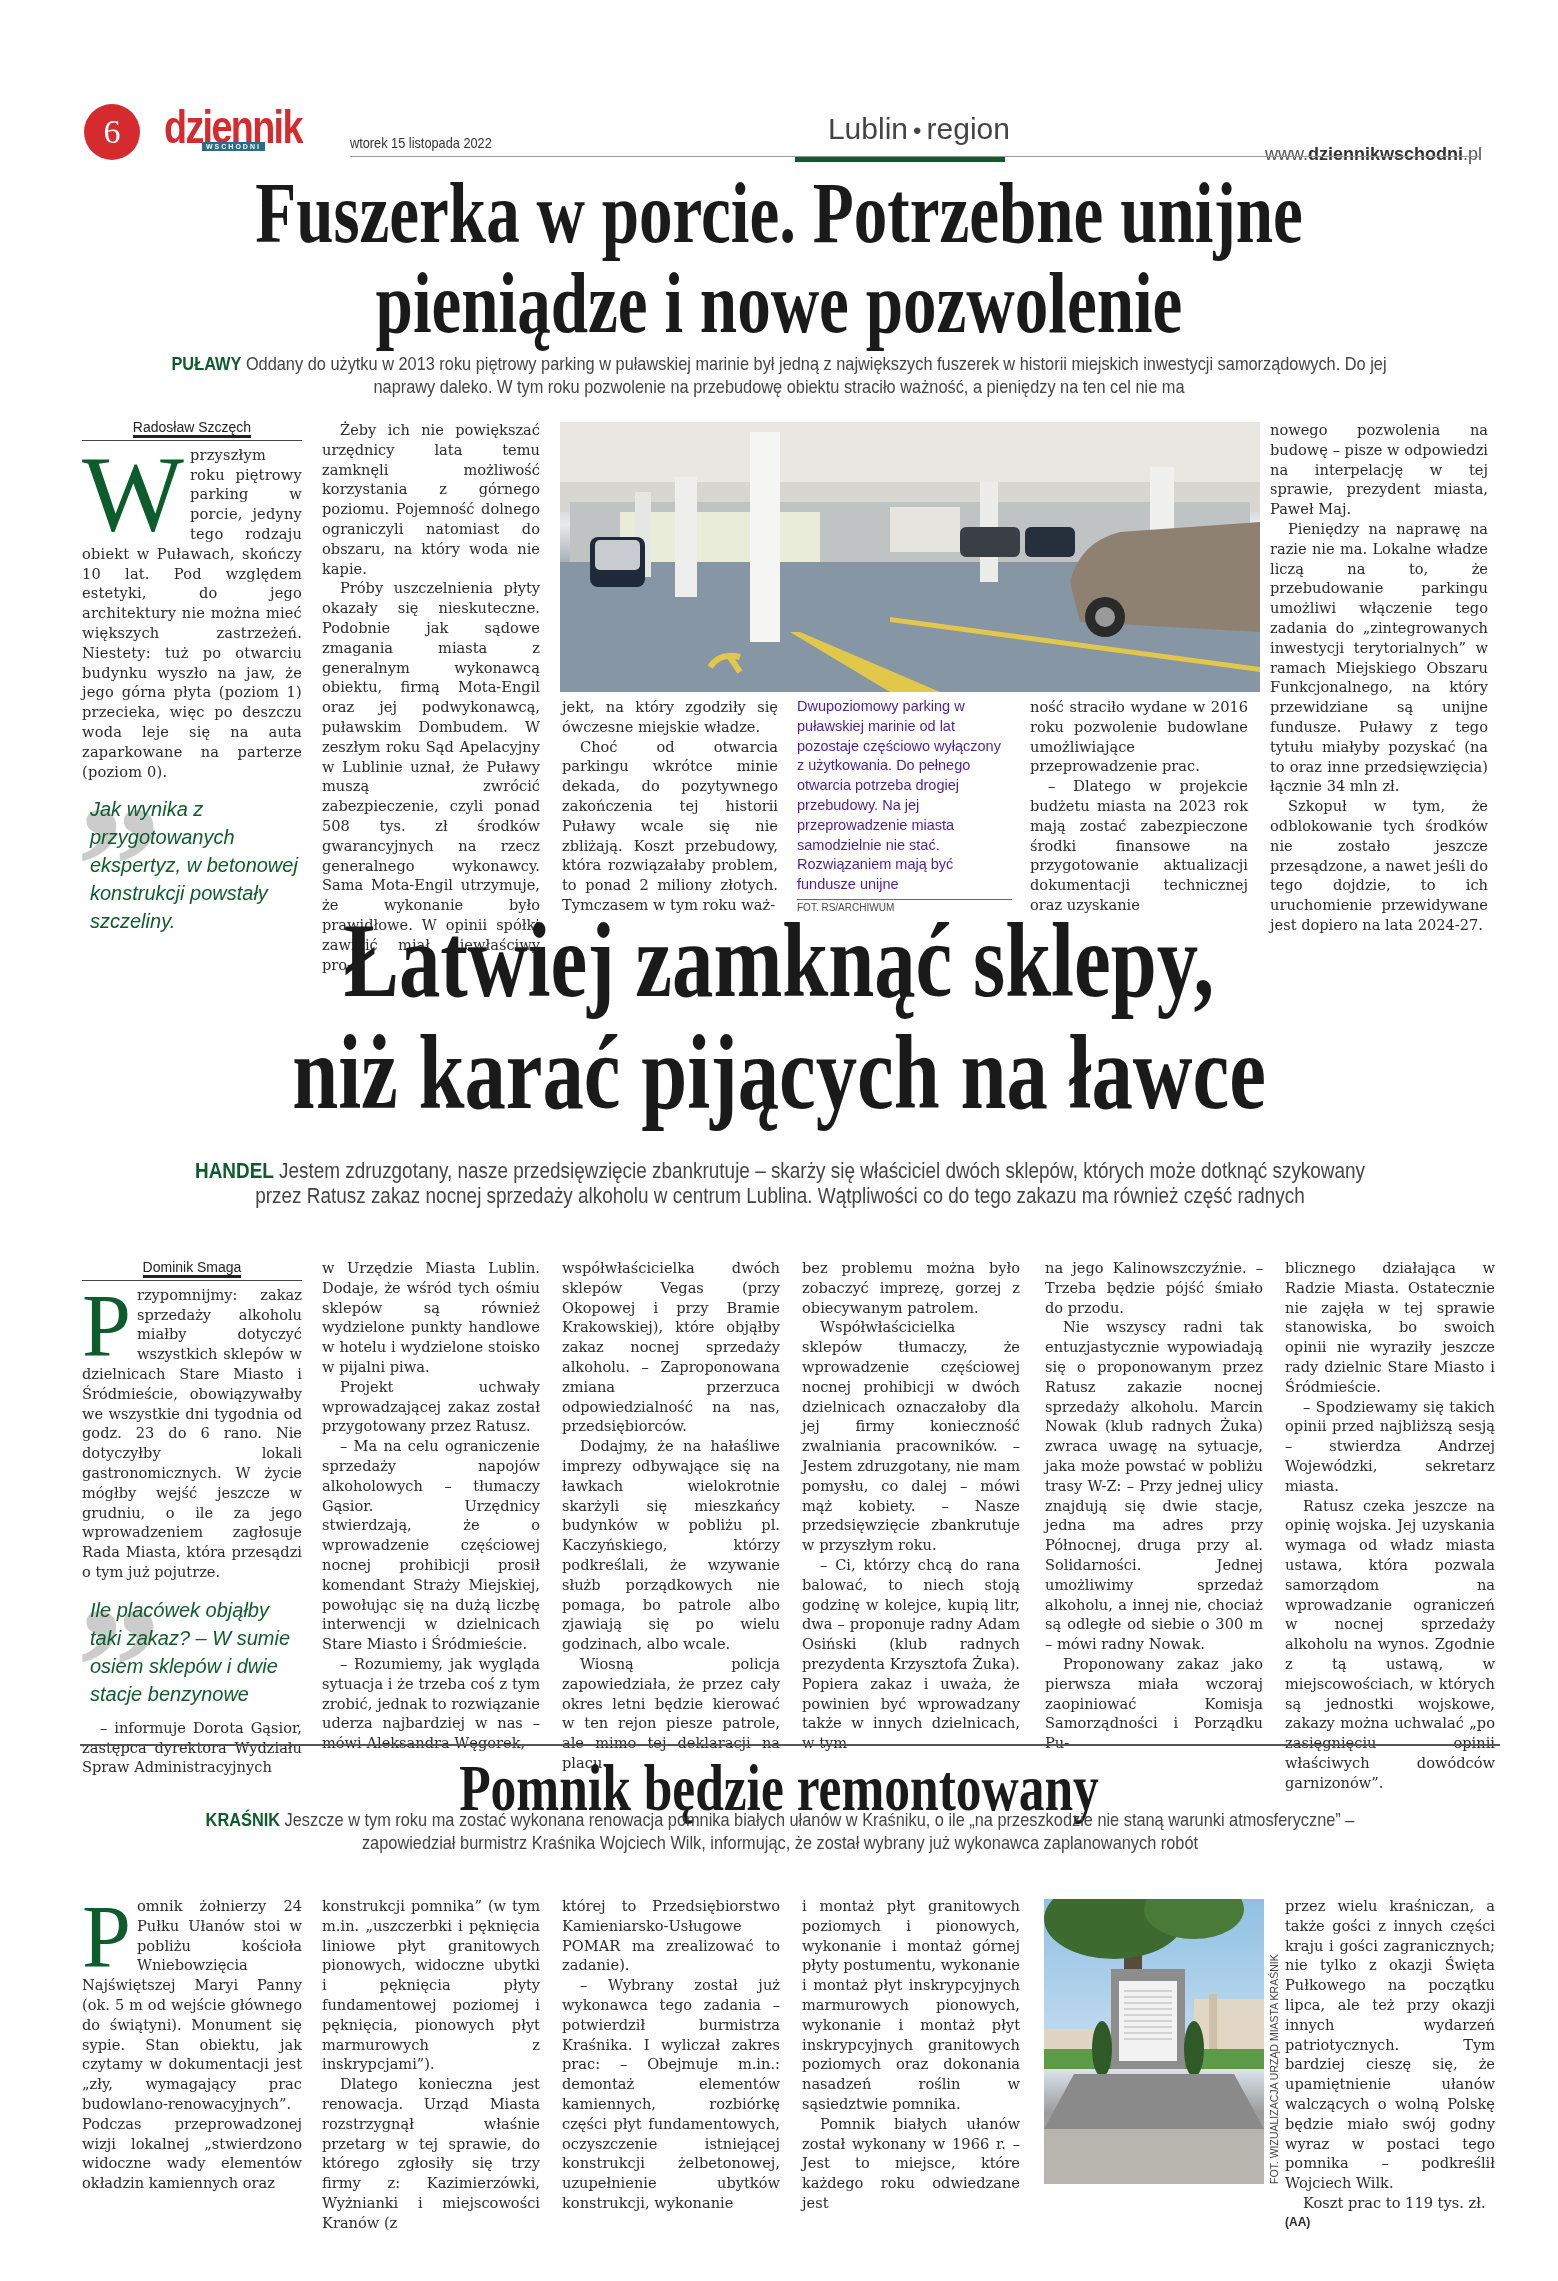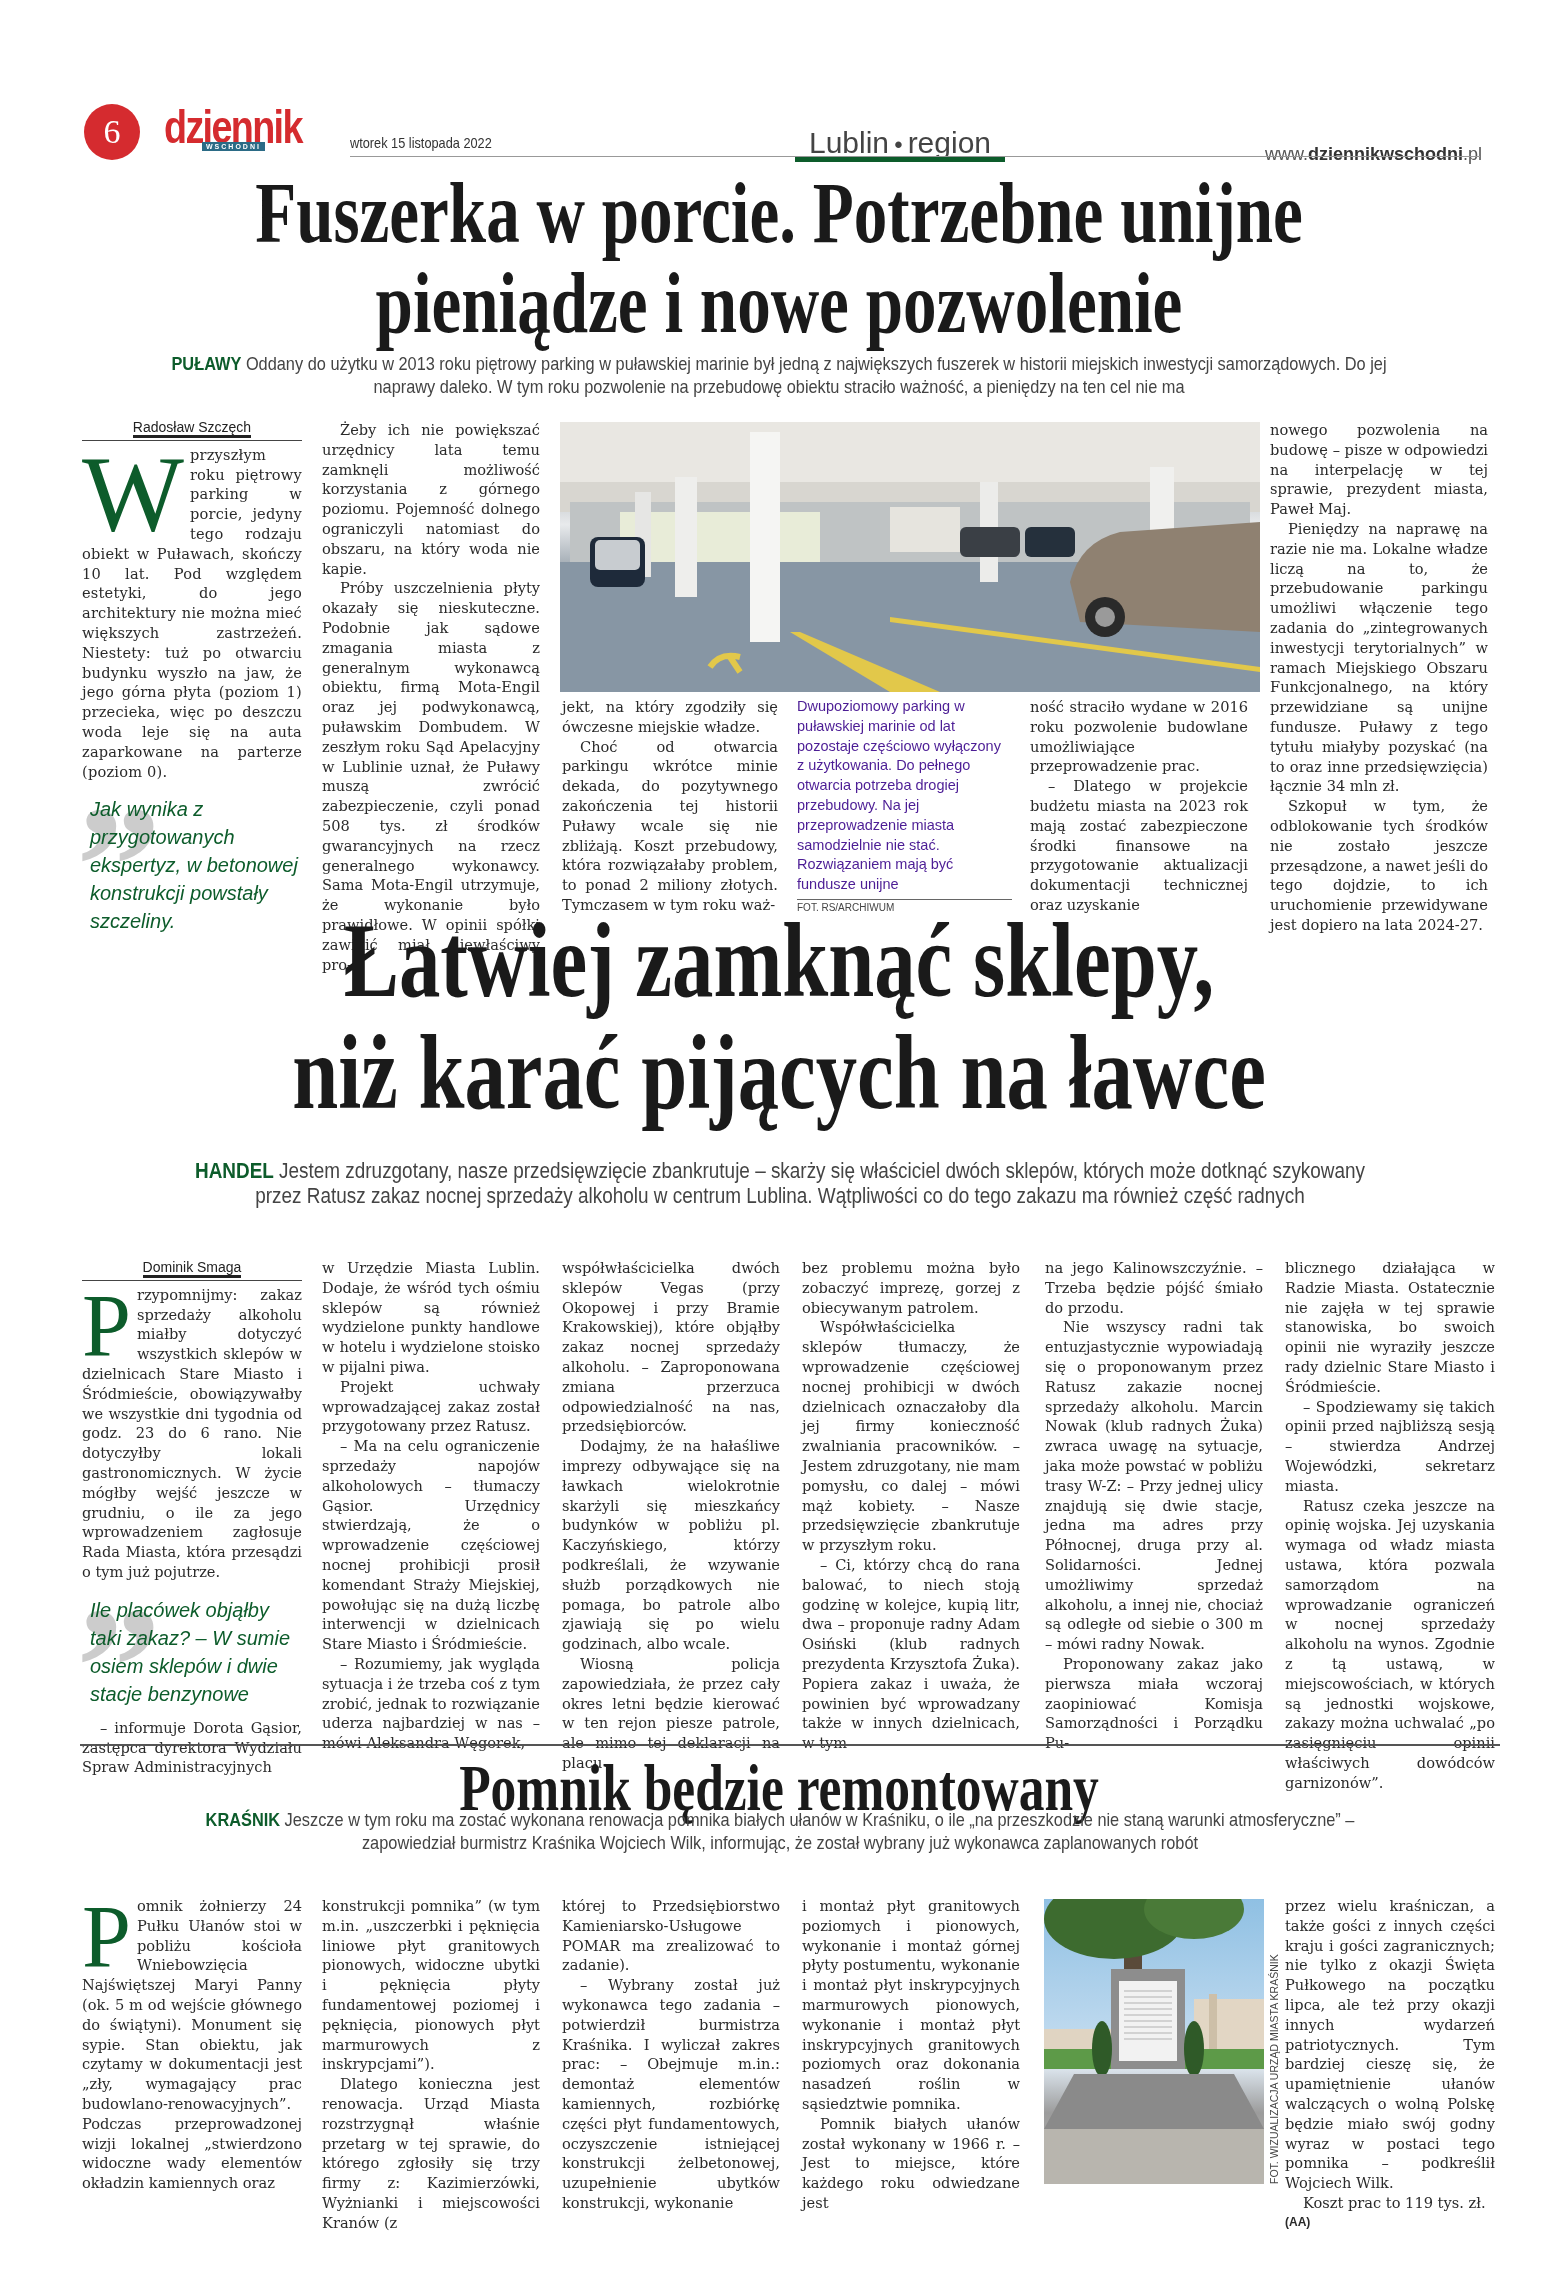--- a/index.html
+++ b/index.html
@@ -26,21 +26,21 @@
 </head>
 <body>
 
 <div class="abs" style="left:80px;top:104px;width:1400px;height:60px">
   <div class="abs serif" style="left:4px;top:0;width:56px;height:56px;border-radius:50%;background:#d52b2f;color:#fff;font-size:34px;text-align:center;line-height:56px">6</div>
   <div class="abs" style="left:84px;top:-2px;width:160px;height:56px">
     <div class="abs sans" style="left:0;top:0;font-size:46px;font-weight:bold;color:#d52b2f;letter-spacing:-2px;transform:scaleX(.82);transform-origin:left;line-height:50px">dziennik</div>
     <div class="abs sans" style="left:38px;top:40px;background:#2b6b86;color:#fff;font-size:7px;font-weight:bold;letter-spacing:2px;padding:1px 4px">WSCHODNI</div>
   </div>
   <div class="abs sans" style="left:270px;top:30px;font-size:15px;color:#333;transform:scaleX(.85);transform-origin:left">wtorek 15 listopada 2022</div>
-  <div class="abs" style="left:710px;top:22px;width:220px;text-align:center">
+  <div class="abs" style="left:710px;top:8px;width:220px;text-align:right">
     <span class="sans" style="font-size:30px;color:#444;font-weight:300">Lublin</span>
     <span class="sans" style="font-size:24px;color:#444">•</span>
     <span class="sans" style="font-size:30px;color:#444;font-weight:300">region</span>
   </div>
   <div class="abs" style="left:715px;top:52px;width:210px;height:6px;background:#0d5c2b"></div>
   <div class="abs sans" style="left:1185px;top:40px;font-size:18px;color:#555">
     <span>www.</span><b style="color:#333">dziennikwschodni</b><span>.pl</span>
   </div>
   <div class="abs" style="left:270px;top:52px;width:1130px;height:1px;background:#999"></div>
 </div>

